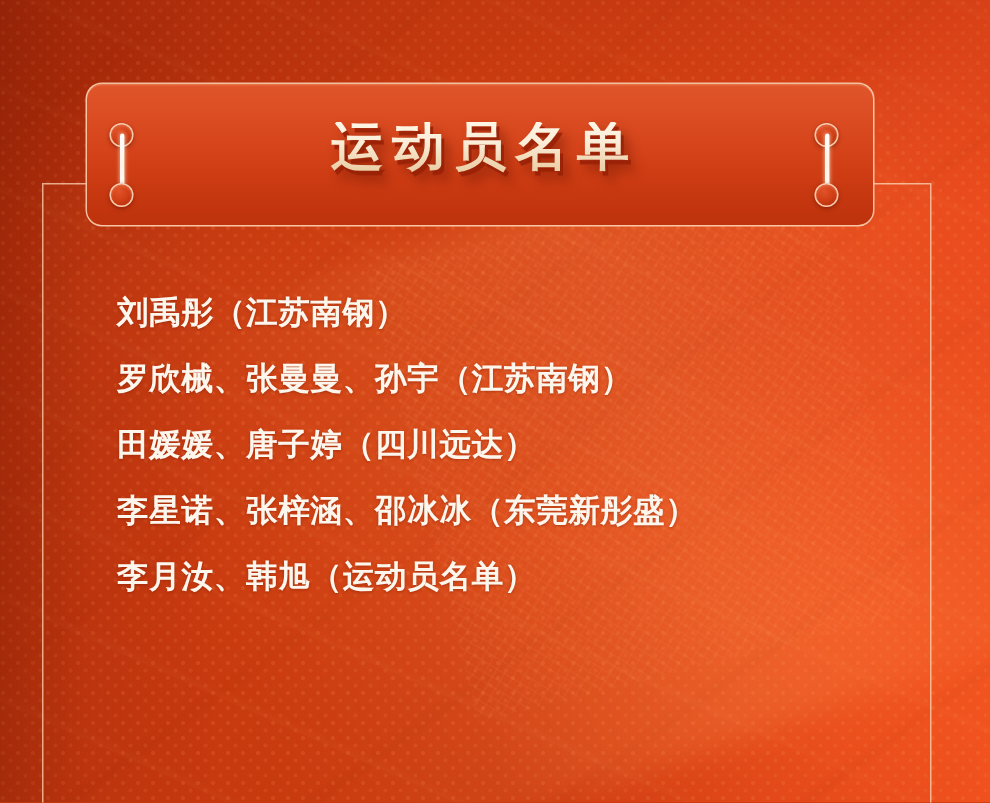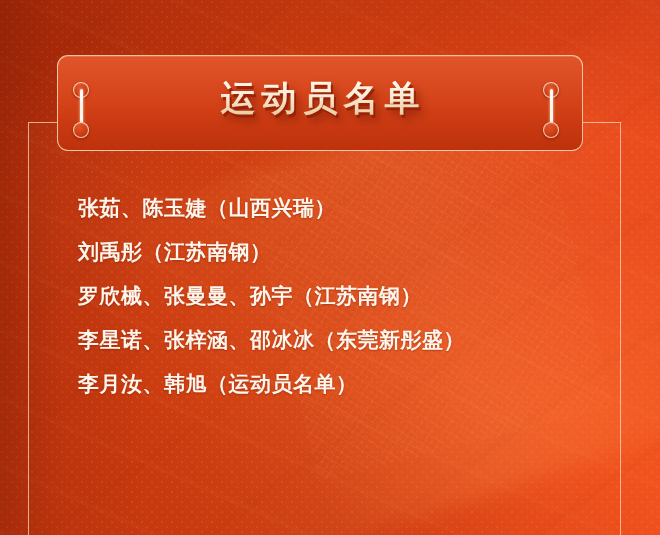--- a/index.html
+++ b/index.html
@@ -264,18 +264,18 @@
   <div class="pin-knob bottom"></div>
 </div>
 
 <div class="pin right">
   <div class="pin-knob top"></div>
   <div class="pin-stem"></div>
   <div class="pin-knob bottom"></div>
 </div>
 
 <div class="roster">
-  <div class="roster-line">张茹、陈玉婕（山西兴瑞）</div>
   <div class="roster-line">刘禹彤（江苏南钢）</div>
   <div class="roster-line">罗欣械、张曼曼、孙宇（江苏南钢）</div>
+  <div class="roster-line">田媛媛、唐子婷（四川远达）</div>
   <div class="roster-line">李星诺、张梓涵、邵冰冰（东莞新彤盛）</div>
   <div class="roster-line">李月汝、韩旭（运动员名单）</div>
 </div>
 
 </body></html>

